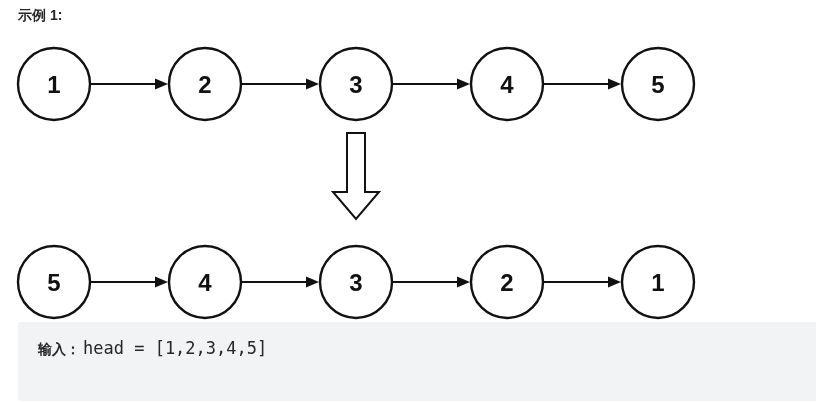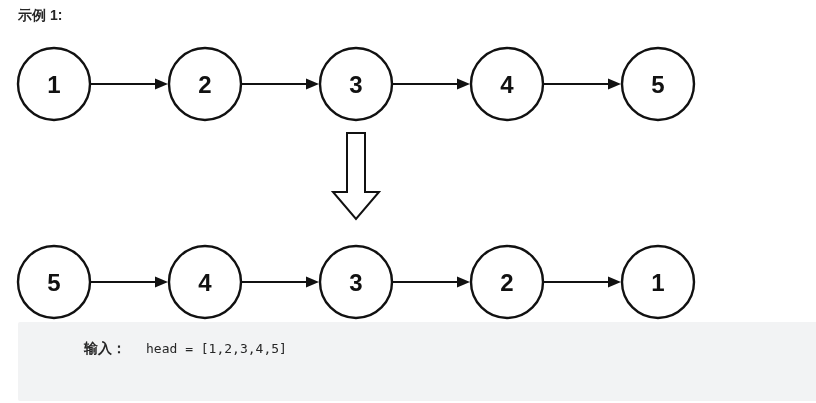--- a/index.html
+++ b/index.html
@@ -45,26 +45,25 @@
   }
   .io-line {
     font-size: 14px;
     line-height: 26px;
     white-space: pre;
     color: #262626;
   }
   .io-label {
     font-weight: bold;
     font-family: "Liberation Sans", sans-serif;
-    margin-left: 46px;
   }
   .io-code {
     font-family: "DejaVu Sans Mono", monospace;
-    font-size: 13px;
-    margin-left: 20px;
+    font-size: 17px;
+    margin-left: 3px;
   }
 </style>
 </head>
 <body>
 
 <div class="page">
 
   <div class="title">示例 1:</div>
 
   <svg class="diagram" viewBox="0 0 816 322" xmlns="http://www.w3.org/2000/svg">

